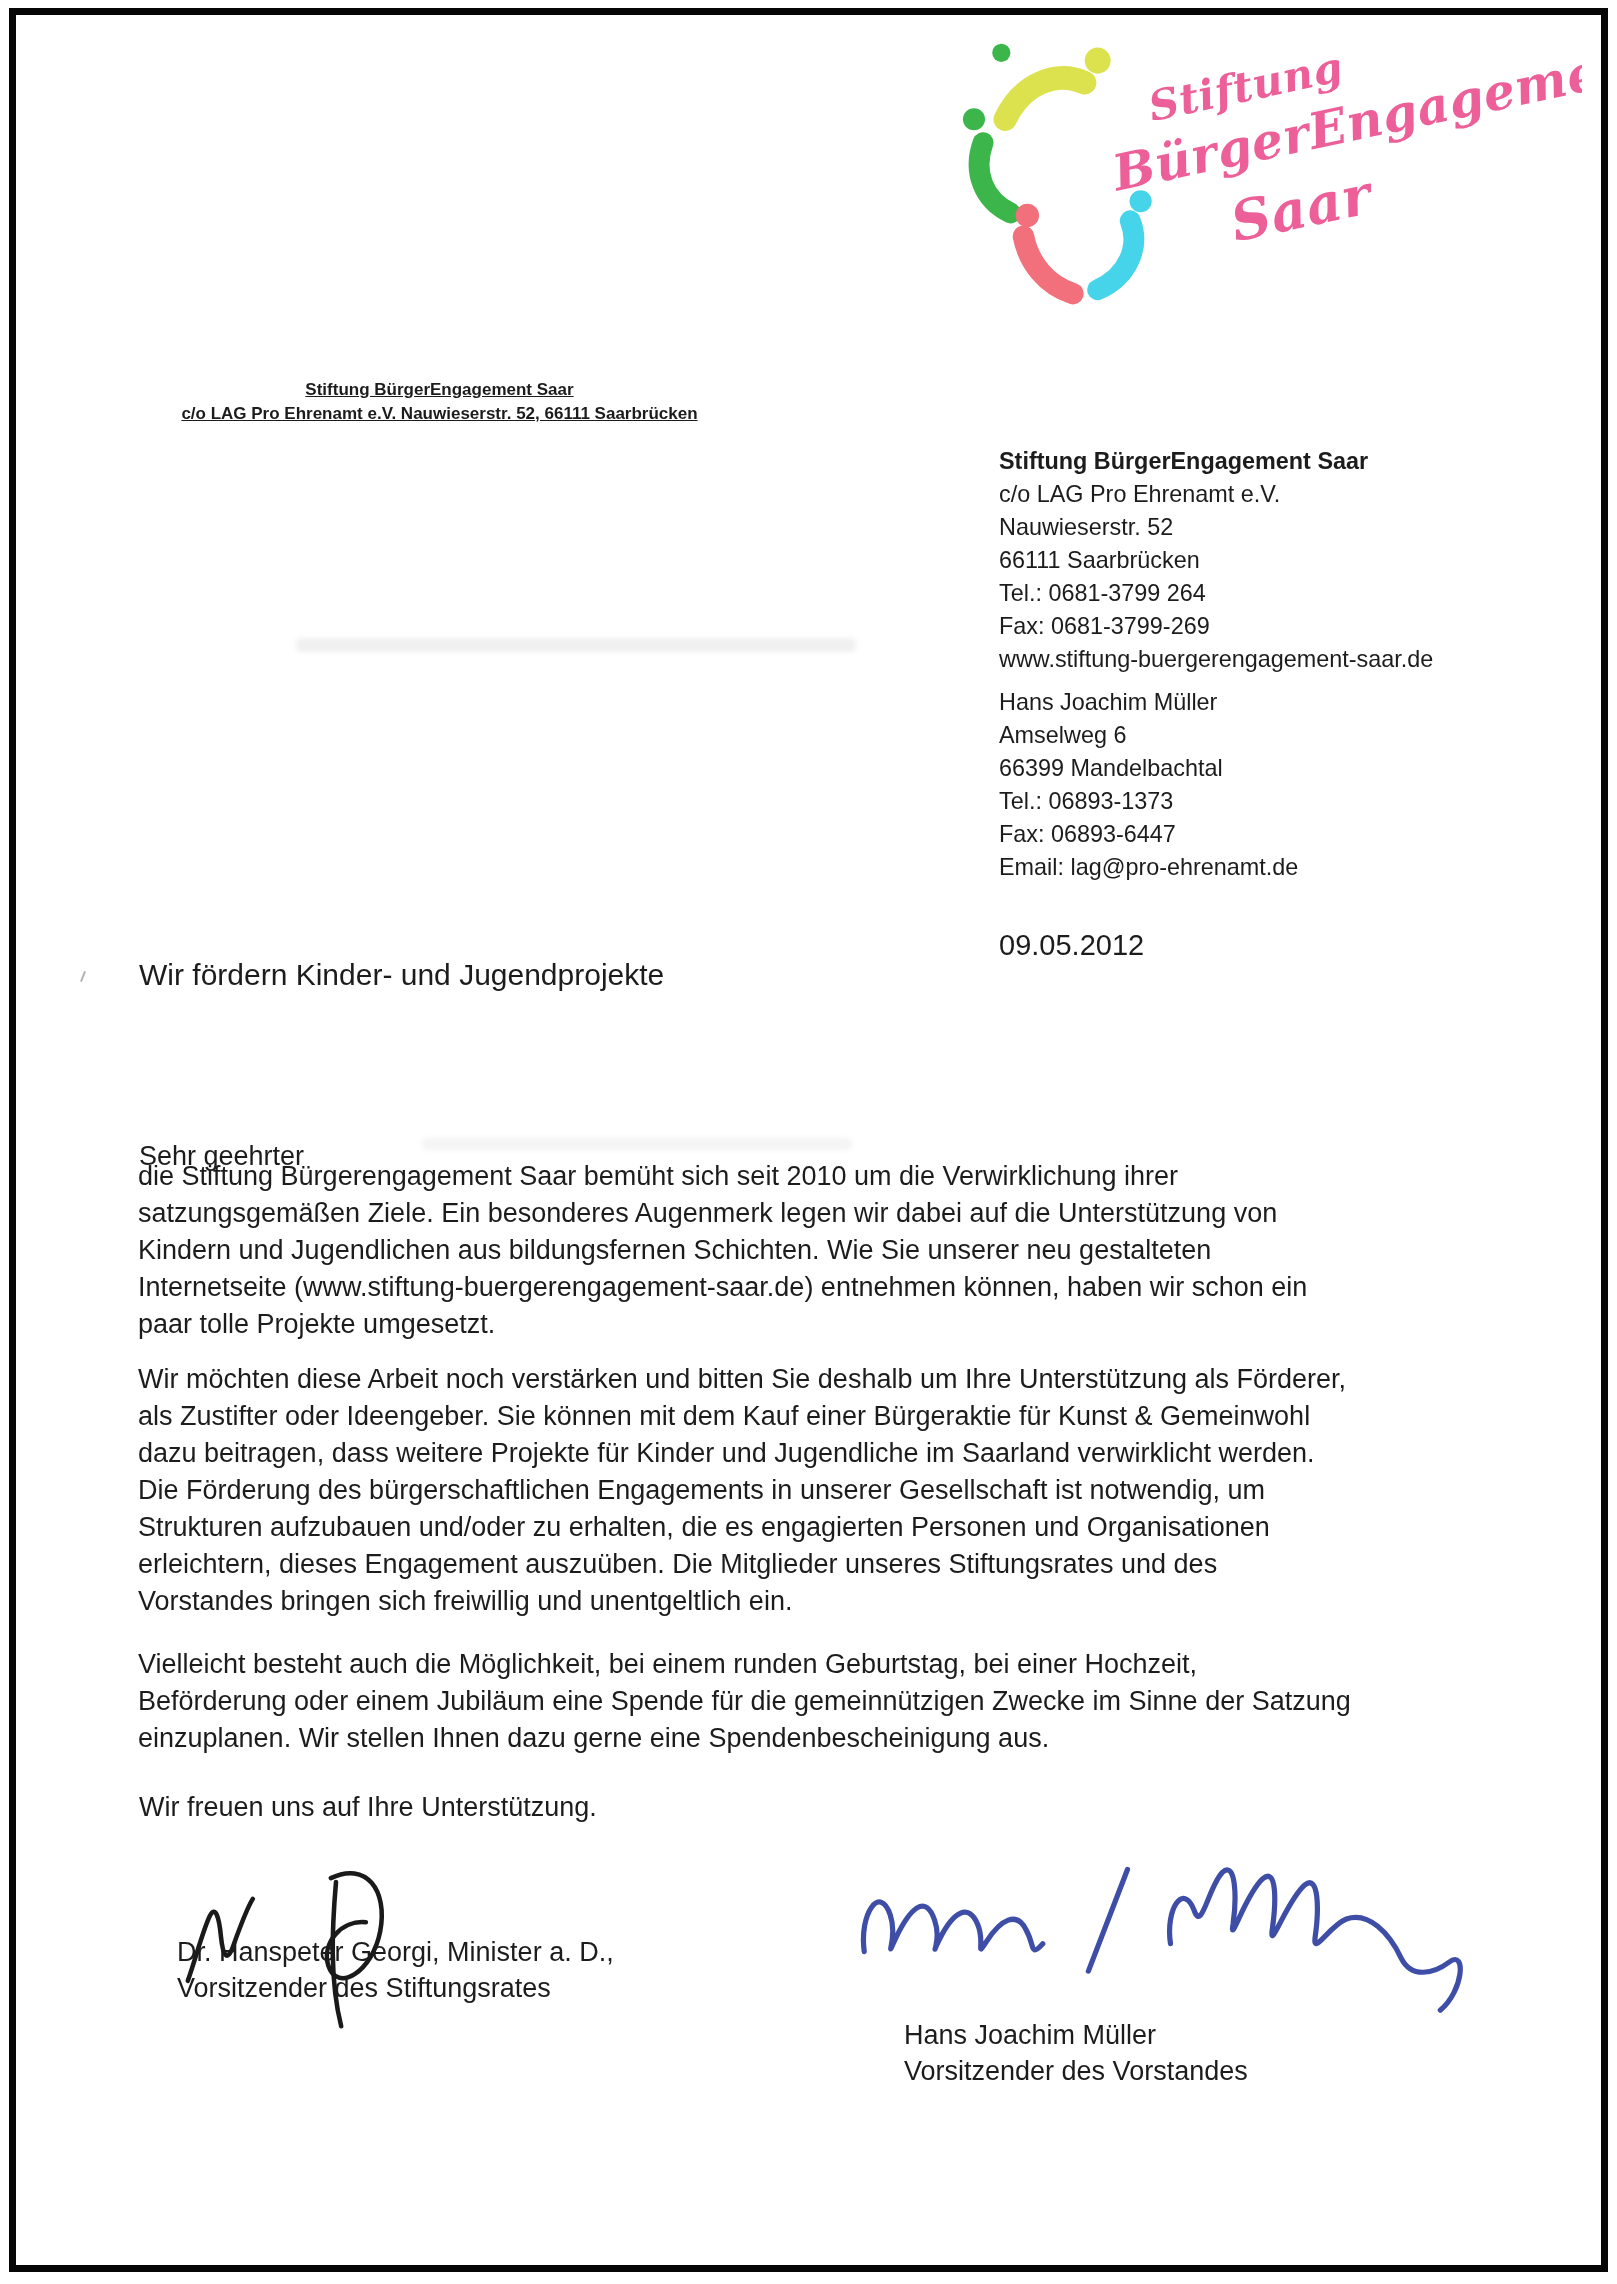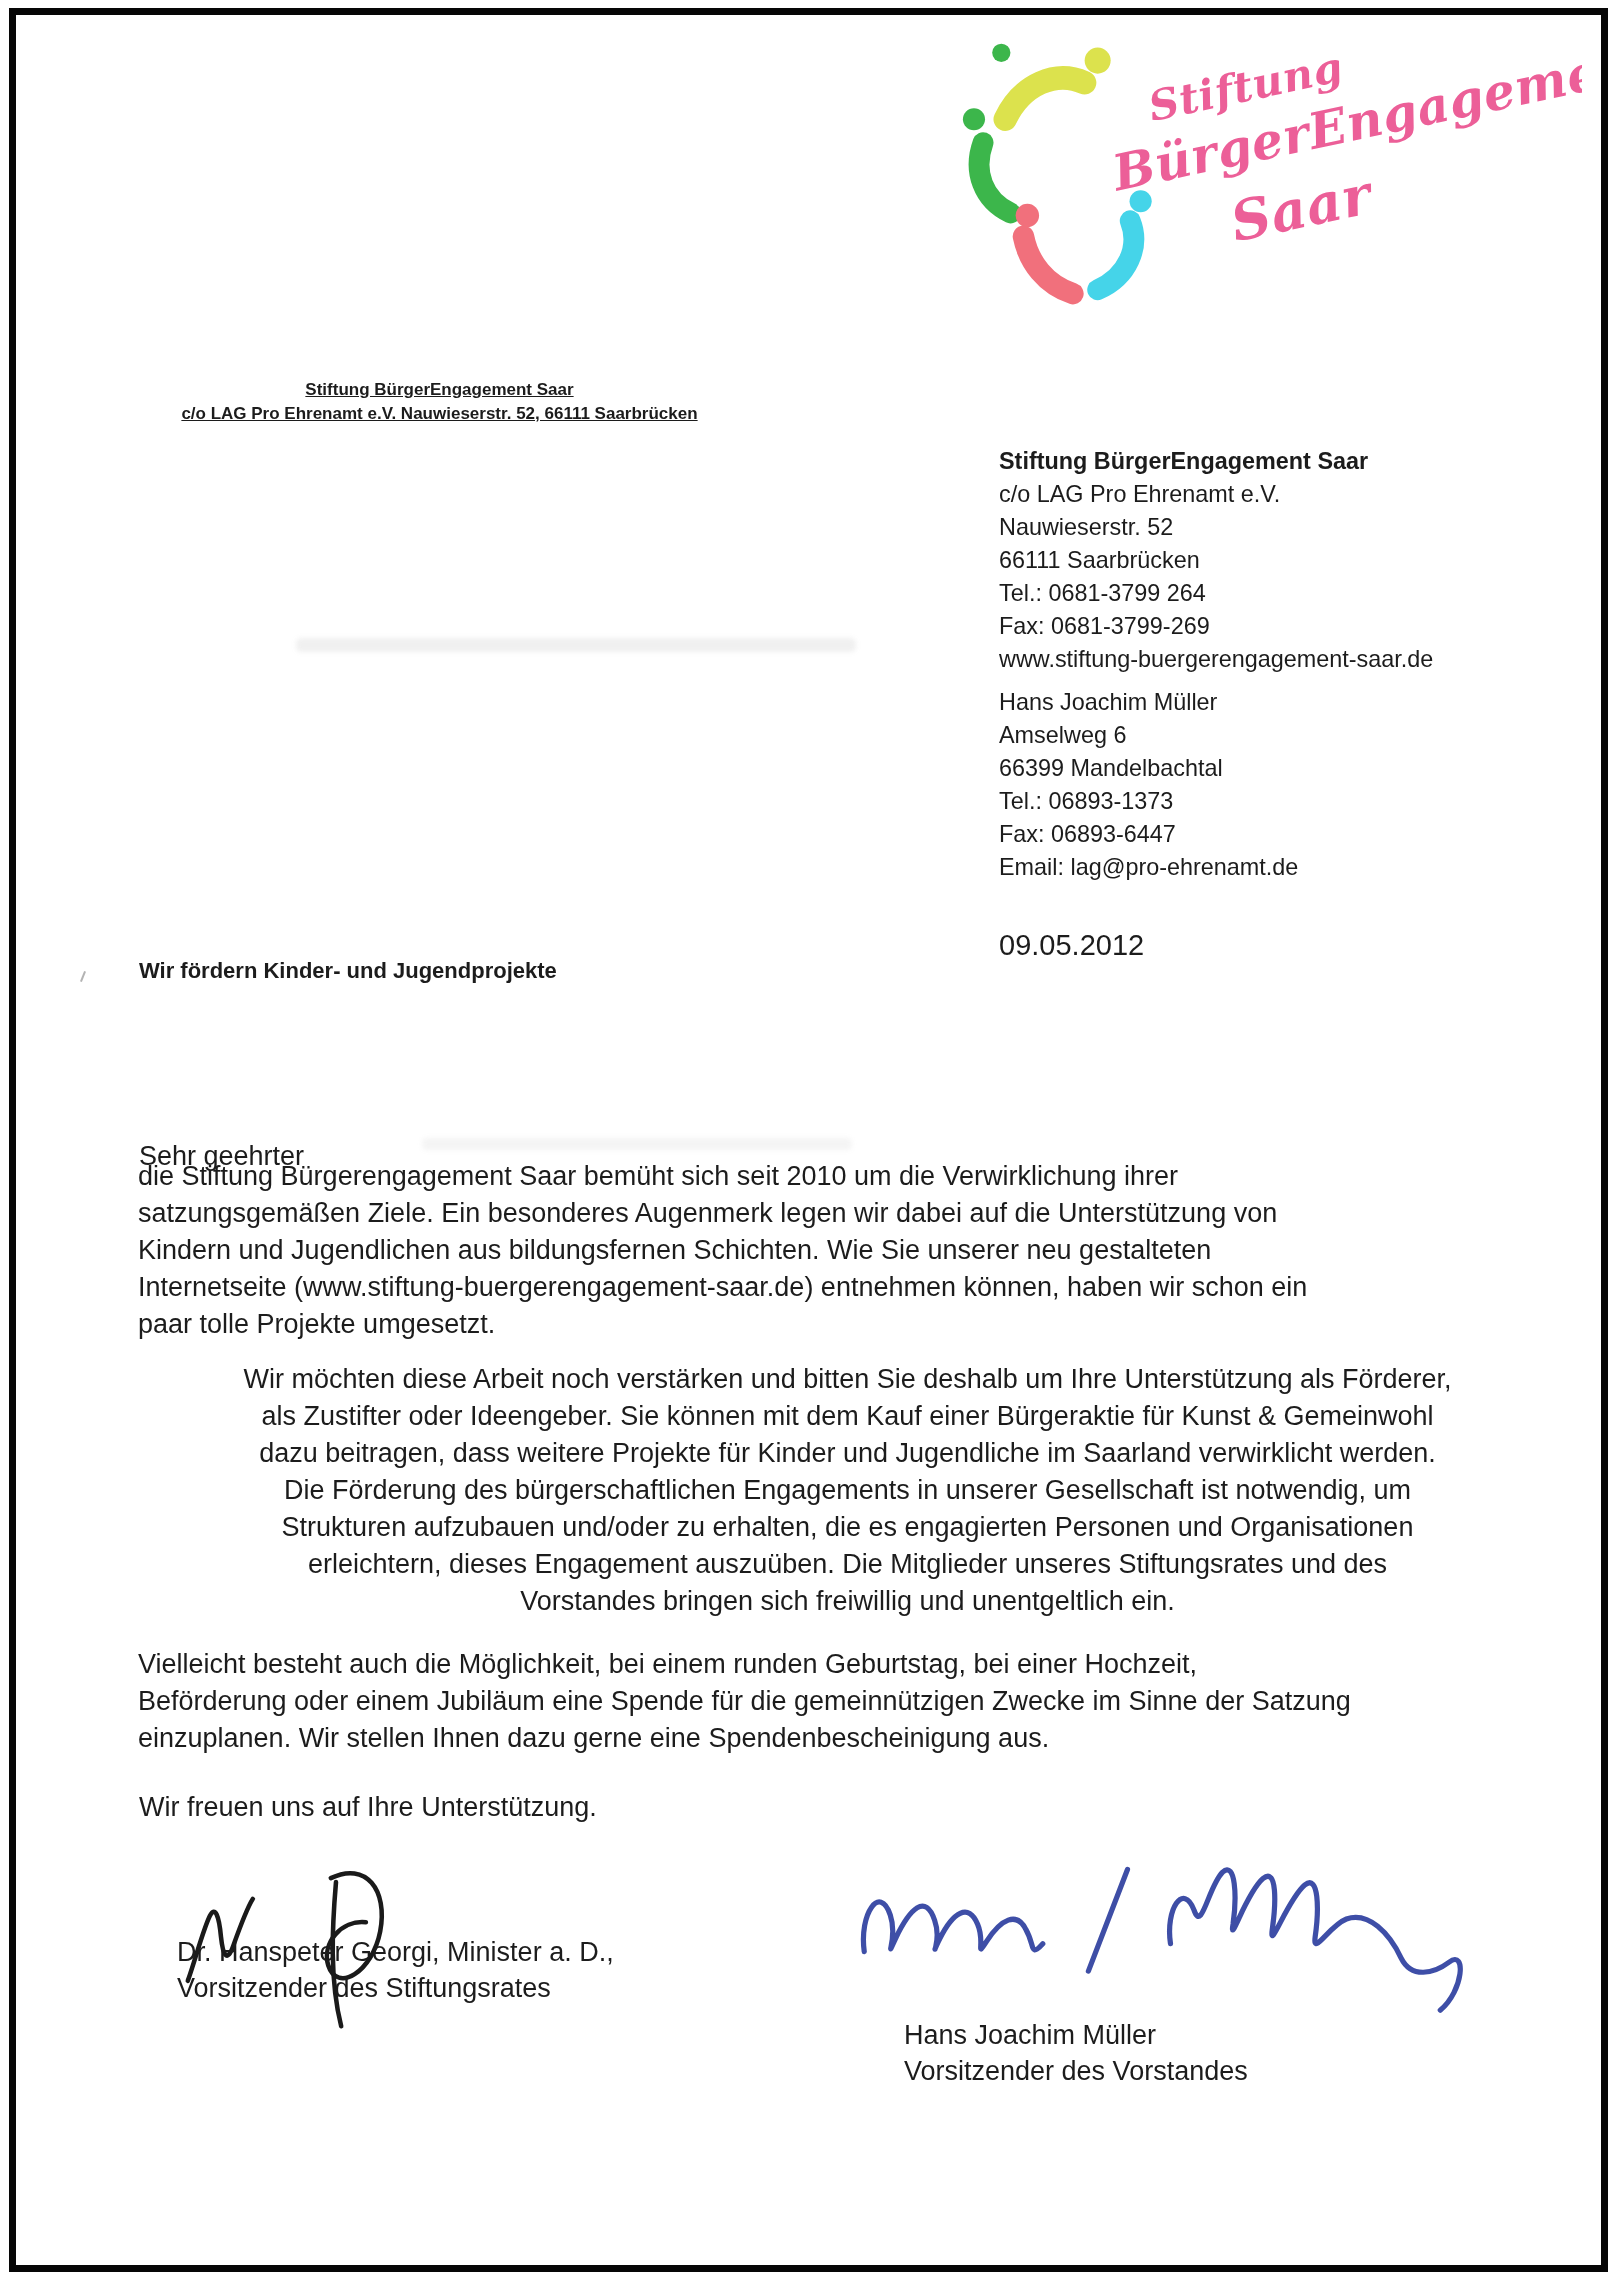--- a/index.html
+++ b/index.html
@@ -22,28 +22,28 @@
   .sender-block{
     position:absolute;left:130px;top:378px;width:619px;text-align:center;
     font-size:17px;font-weight:bold;line-height:24px;
   }
   .sender-block .u{text-decoration:underline;}
   
   .contact{position:absolute;left:999px;top:445px;width:573px;font-size:23.4px;line-height:33px;}
   .contact .hdr{font-weight:bold;}
   .contact .gap{height:10.4px;}
   
-  .subject{position:absolute;left:139px;top:958px;font-size:22px;font-weight:bold;}
+  .subject{position:absolute;left:139px;top:958px;font-size:30px;font-weight:normal;}
   .date{position:absolute;left:999px;top:929px;font-size:29px;}
   .pen-tick{position:absolute;left:82px;top:971px;width:2px;height:11px;background:#8b8b8b;transform:rotate(22deg);opacity:.65;}
   
   .salutation{position:absolute;left:139px;top:1093px;font-size:27px;margin-top:48px;}
   .para{position:absolute;left:138px;width:1419px;font-size:27px;line-height:37px;white-space:nowrap;}
   .p1{top:1158px;}
-  .p2{top:1361px;text-align:center;}
+  .p2{top:1361px;}
   .p3{top:1646px;}
   .closing{position:absolute;left:139px;top:1792px;font-size:27px;}
   
   .sig-svg{position:absolute;pointer-events:none;}
   .sig-left{left:173px;top:1856px;width:313px;height:195px;}
   .sig-right{left:846px;top:1846px;width:619px;height:202px;}
   .sig-caption{position:absolute;font-size:27px;line-height:36px;}
   .cap-left{left:139px;top:1934px;margin-left:38px;}
   .cap-right{left:904px;top:2017px;}
   

